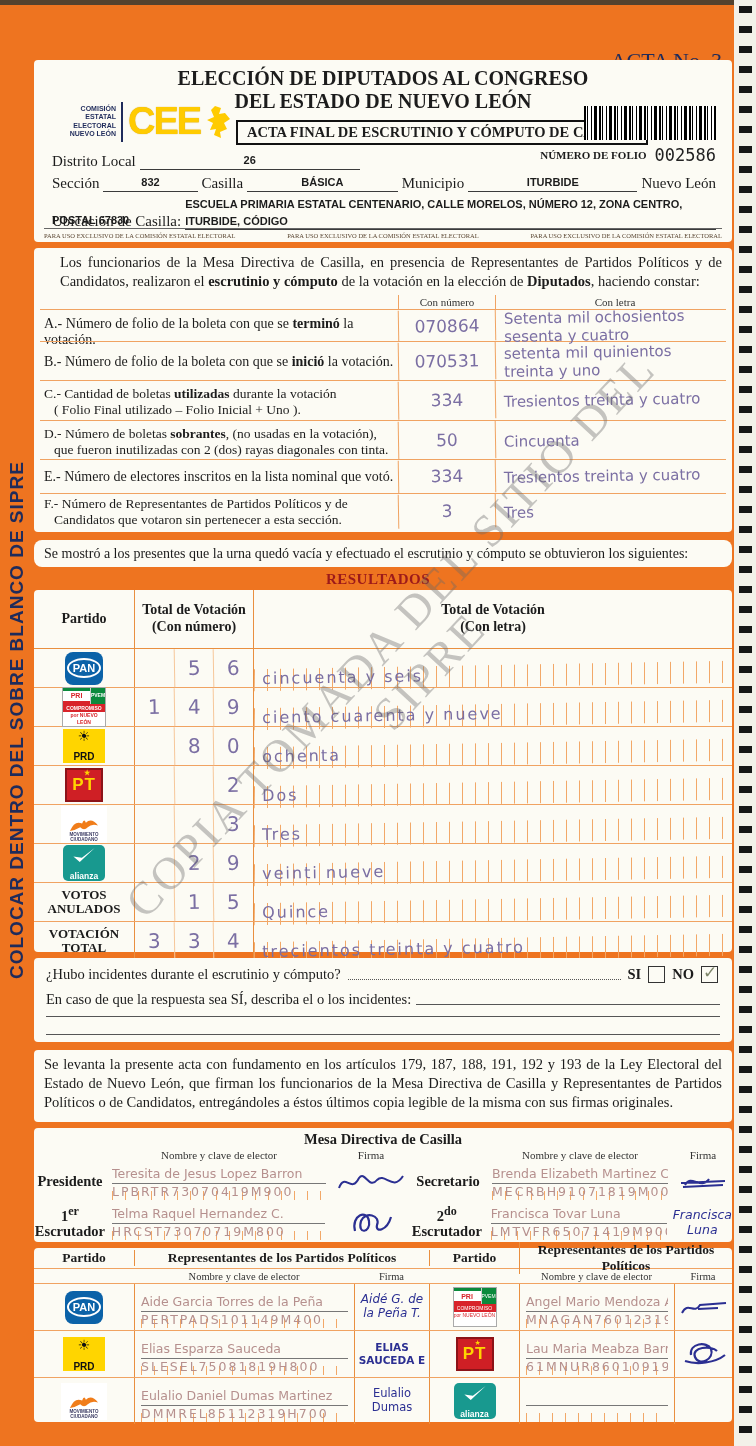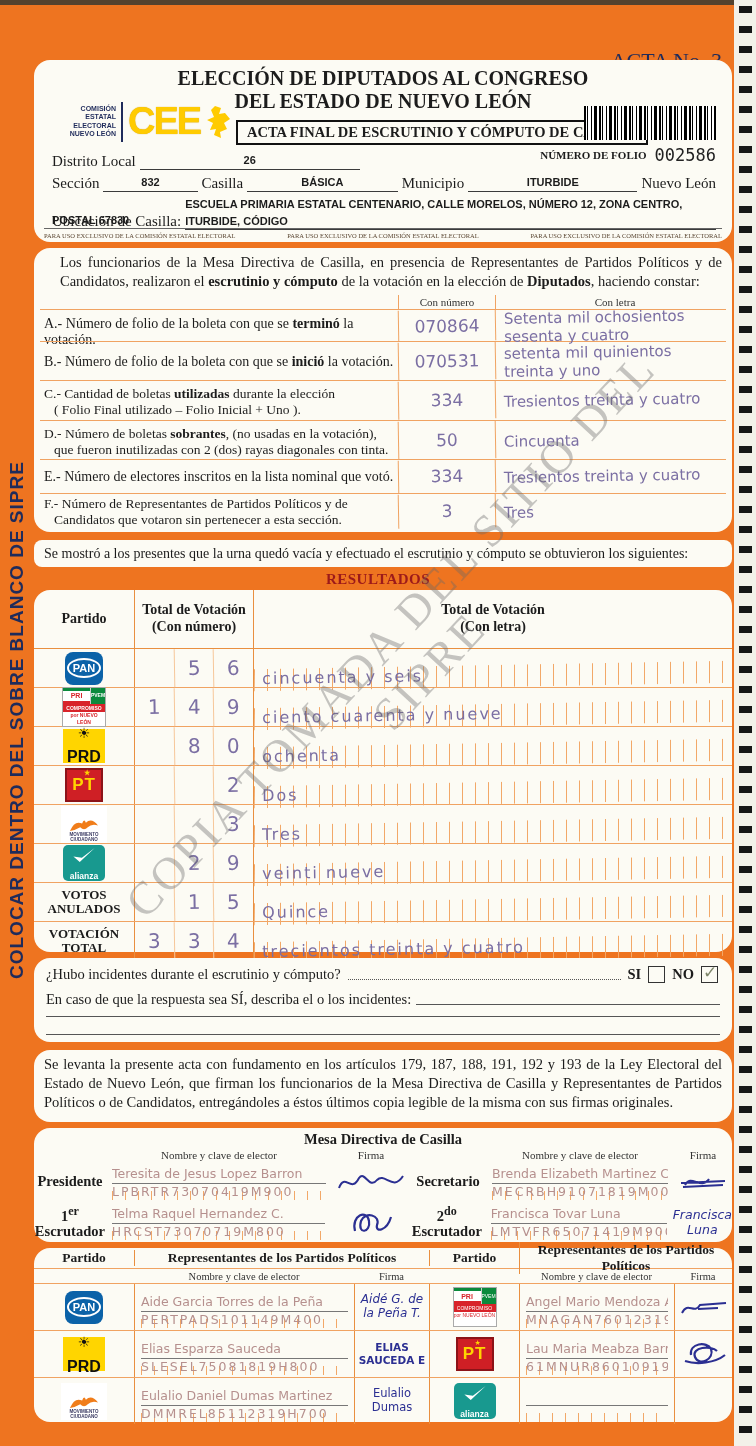--- a/index.html
+++ b/index.html
@@ -1,18 +1,18 @@
 <!DOCTYPE html>
 <html><head>
 <meta charset="utf-8">
 <style>
   html,body{margin:0;padding:0;}
   #page{position:relative;width:756px;height:1446px;background:#EE7420;overflow:hidden;
         font-family:"Liberation Serif",serif;color:#1c1c1c;}
-  .card{position:absolute;left:34px;width:698px;background:#FCFBF4;border-radius:16px;}
+  .card{position:absolute;left:34px;width:698px;background:#FCFBF4;border-radius:4px;}
   .b{font-weight:bold;}
   
   .hw{font-family:"DejaVu Sans",sans-serif;color:#7B6FA3;transform:rotate(-1deg);}
   .hw2{font-family:"DejaVu Sans",sans-serif;color:#B6908E;}
   .ink{font-family:"DejaVu Sans",sans-serif;color:#2B2F92;}
   .fld{display:inline-flex;justify-content:center;align-items:flex-end;border-bottom:1.5px solid #3b3b3b;}
   .fval{font-family:"Liberation Sans",sans-serif;font-weight:bold;font-size:11px;line-height:1.5;}
   .ticks{background-image:repeating-linear-gradient(90deg,#F2A868 0 1px,transparent 1px 13px);
          background-repeat:no-repeat;background-position:0 100%;background-size:100% 58%;}
   
@@ -104,21 +104,21 @@
   .logo-coal{width:42px;height:38px;border:1px solid #aaa;background:#fff;display:flex;flex-direction:column;
       font-family:"Liberation Sans",sans-serif;}
   .coal-top{display:flex;height:16px;}
   .coal-pri{flex:1;display:flex;align-items:center;justify-content:center;font-size:7px;font-weight:bold;color:#D8232A;
       background:linear-gradient(180deg,#0a8a3c 18%,#fff 18% 82%,#D8232A 82%);border-right:1px solid #ccc;}
   .coal-pvem{width:14px;background:#0a8a3c;color:#fff;font-size:5px;display:flex;align-items:center;justify-content:center;}
   .coal-mid{background:#D8232A;color:#fff;font-size:5px;text-align:center;line-height:8px;height:8px;}
   .coal-bot{color:#D8232A;font-size:5px;text-align:center;line-height:7px;}
   .logo-prd{width:42px;height:34px;background:#FFD500;display:flex;flex-direction:column;align-items:center;justify-content:center;}
   .prd-sun::before{content:"☀";font-family:"DejaVu Sans",sans-serif;font-size:14px;color:#111;line-height:12px;}
-  .prd-txt{font-family:"Liberation Sans",sans-serif;font-weight:bold;font-size:16px;color:#111;margin-top:7px;}
+  .prd-txt{font-family:"Liberation Sans",sans-serif;font-weight:bold;font-size:10px;color:#111;margin-top:7px;}
   .logo-pt{width:38px;height:34px;background:#CF1F25;border:2px solid #8C1318;box-sizing:border-box;
       display:flex;align-items:center;justify-content:center;position:relative;}
   .pt-txt{color:#FFD500;font-family:"Liberation Sans",sans-serif;font-weight:bold;font-size:17px;letter-spacing:1px;}
   .pt-star::before{content:"★";position:absolute;top:0px;left:17px;font-size:7px;color:#FFD500;}
   .logo-mc{width:46px;height:37px;background:#fff;display:flex;flex-direction:column;align-items:center;justify-content:flex-end;}
   .mc-txt{font-family:"Liberation Sans",sans-serif;font-weight:bold;font-size:4.5px;color:#3b3b63;line-height:1.1;text-align:center;}
   .logo-al{width:42px;height:36px;background:#18998F;border-radius:5px;display:flex;flex-direction:column;
       align-items:center;justify-content:flex-end;position:relative;}
   .al-txt{color:#fff;font-family:"Liberation Sans",sans-serif;font-weight:bold;font-size:8.5px;line-height:10px;}
   .sig svg{display:block;}
@@ -203,21 +203,21 @@
         <div class="af-lbl" style="font-size:14px;padding-top:6px;"><span>A.- Número de folio de la boleta con que se </span><span class="b">terminó</span><span> la votación.</span></div>
         <div class="af-num hw">070864</div>
         <div class="af-let hw">Setenta mil ochosientos sesenta y cuatro</div>
       </div>
       <div class="af-row" style="height:42px;">
         <div class="af-lbl" style="font-size:14px;padding-top:12px;"><span>B.- Número de folio de la boleta con que se </span><span class="b">inició</span><span> la votación.</span></div>
         <div class="af-num hw">070531</div>
         <div class="af-let hw">setenta mil quinientos treinta y uno</div>
       </div>
       <div class="af-row" style="height:42px;">
-        <div class="af-lbl" style="padding-top:5px;"><span>C.- Cantidad de boletas </span><span class="b">utilizadas</span><span> durante la elección</span><br><span style="padding-left:10px;">( Folio Final utilizado – Folio Inicial + Uno ).</span></div>
+        <div class="af-lbl" style="padding-top:5px;"><span>C.- Cantidad de boletas </span><span class="b">utilizadas</span><span> durante la votación</span><br><span style="padding-left:10px;">( Folio Final utilizado – Folio Inicial + Uno ).</span></div>
         <div class="af-num hw">334</div>
         <div class="af-let hw">Tresientos treinta y cuatro</div>
       </div>
       <div class="af-row" style="height:42px;">
         <div class="af-lbl" style="padding-top:5px;"><span>D.- Número de boletas </span><span class="b">sobrantes</span><span>, (no usadas en la votación),</span><br><span style="padding-left:10px;">que fueron inutilizadas con 2 (dos) rayas diagonales con tinta.</span></div>
         <div class="af-num hw">50</div>
         <div class="af-let hw">Cincuenta</div>
       </div>
       <div class="af-row" style="height:36px;">
         <div class="af-lbl" style="font-size:14px;padding-top:9px;">E.- Número de electores inscritos en la lista nominal que votó.</div>

